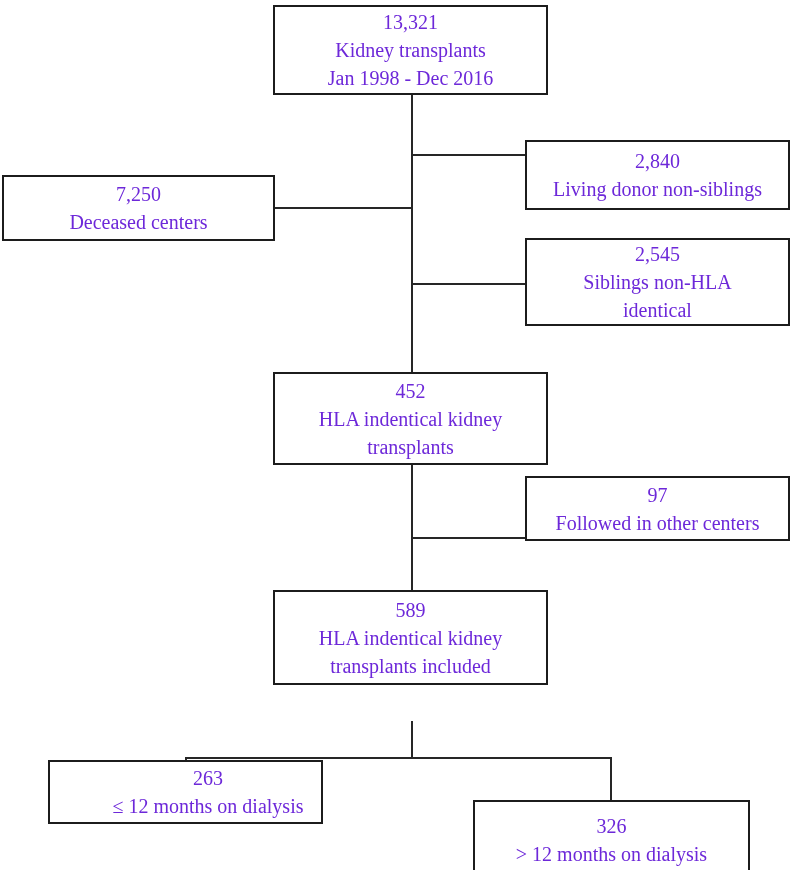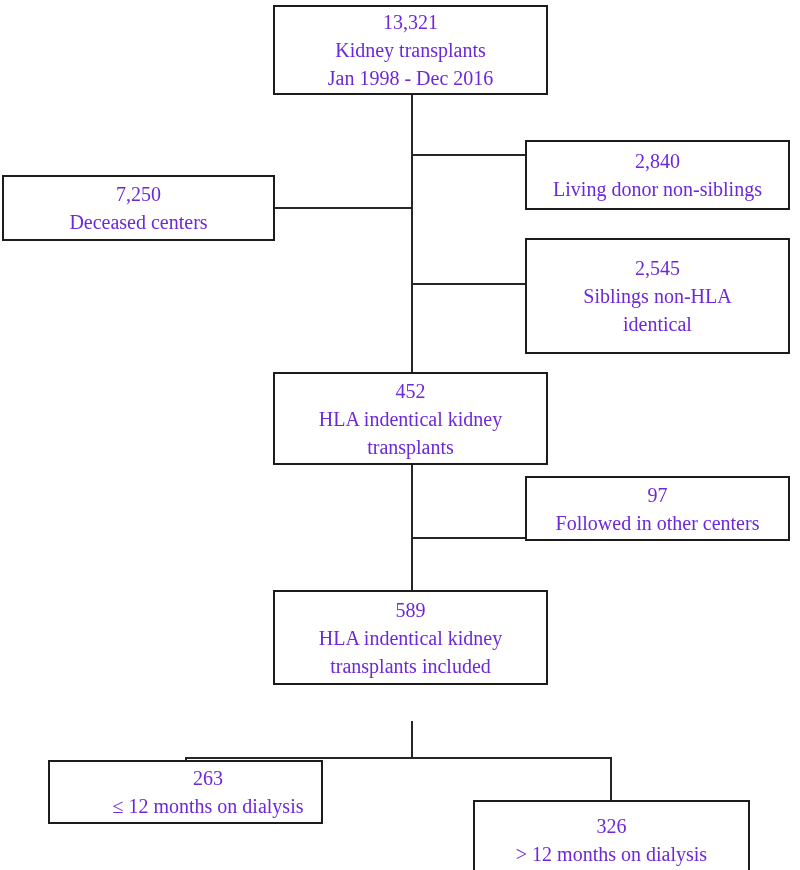--- a/index.html
+++ b/index.html
@@ -64,21 +64,21 @@
   <div class="box" style="left:525px; top:120px; width:265px; height:70px;margin-top:20px;">
     <div class="txt">2,840</div>
     <div class="txt">Living donor non-siblings</div>
   </div>
 
   <div class="box" style="left:2px; top:175px; width:273px; height:66px;">
     <div class="txt">7,250</div>
     <div class="txt">Deceased centers</div>
   </div>
 
-  <div class="box" style="left:525px; top:238px; width:265px; height:116px;">
+  <div class="box" style="left:525px; top:238px; width:265px; height:88px;">
     <div class="txt">2,545</div>
     <div class="txt">Siblings non-HLA</div>
     <div class="txt">identical</div>
   </div>
 
   <div class="box" style="left:273px; top:372px; width:275px; height:93px;">
     <div class="txt">452</div>
     <div class="txt">HLA indentical kidney</div>
     <div class="txt">transplants</div>
   </div>

